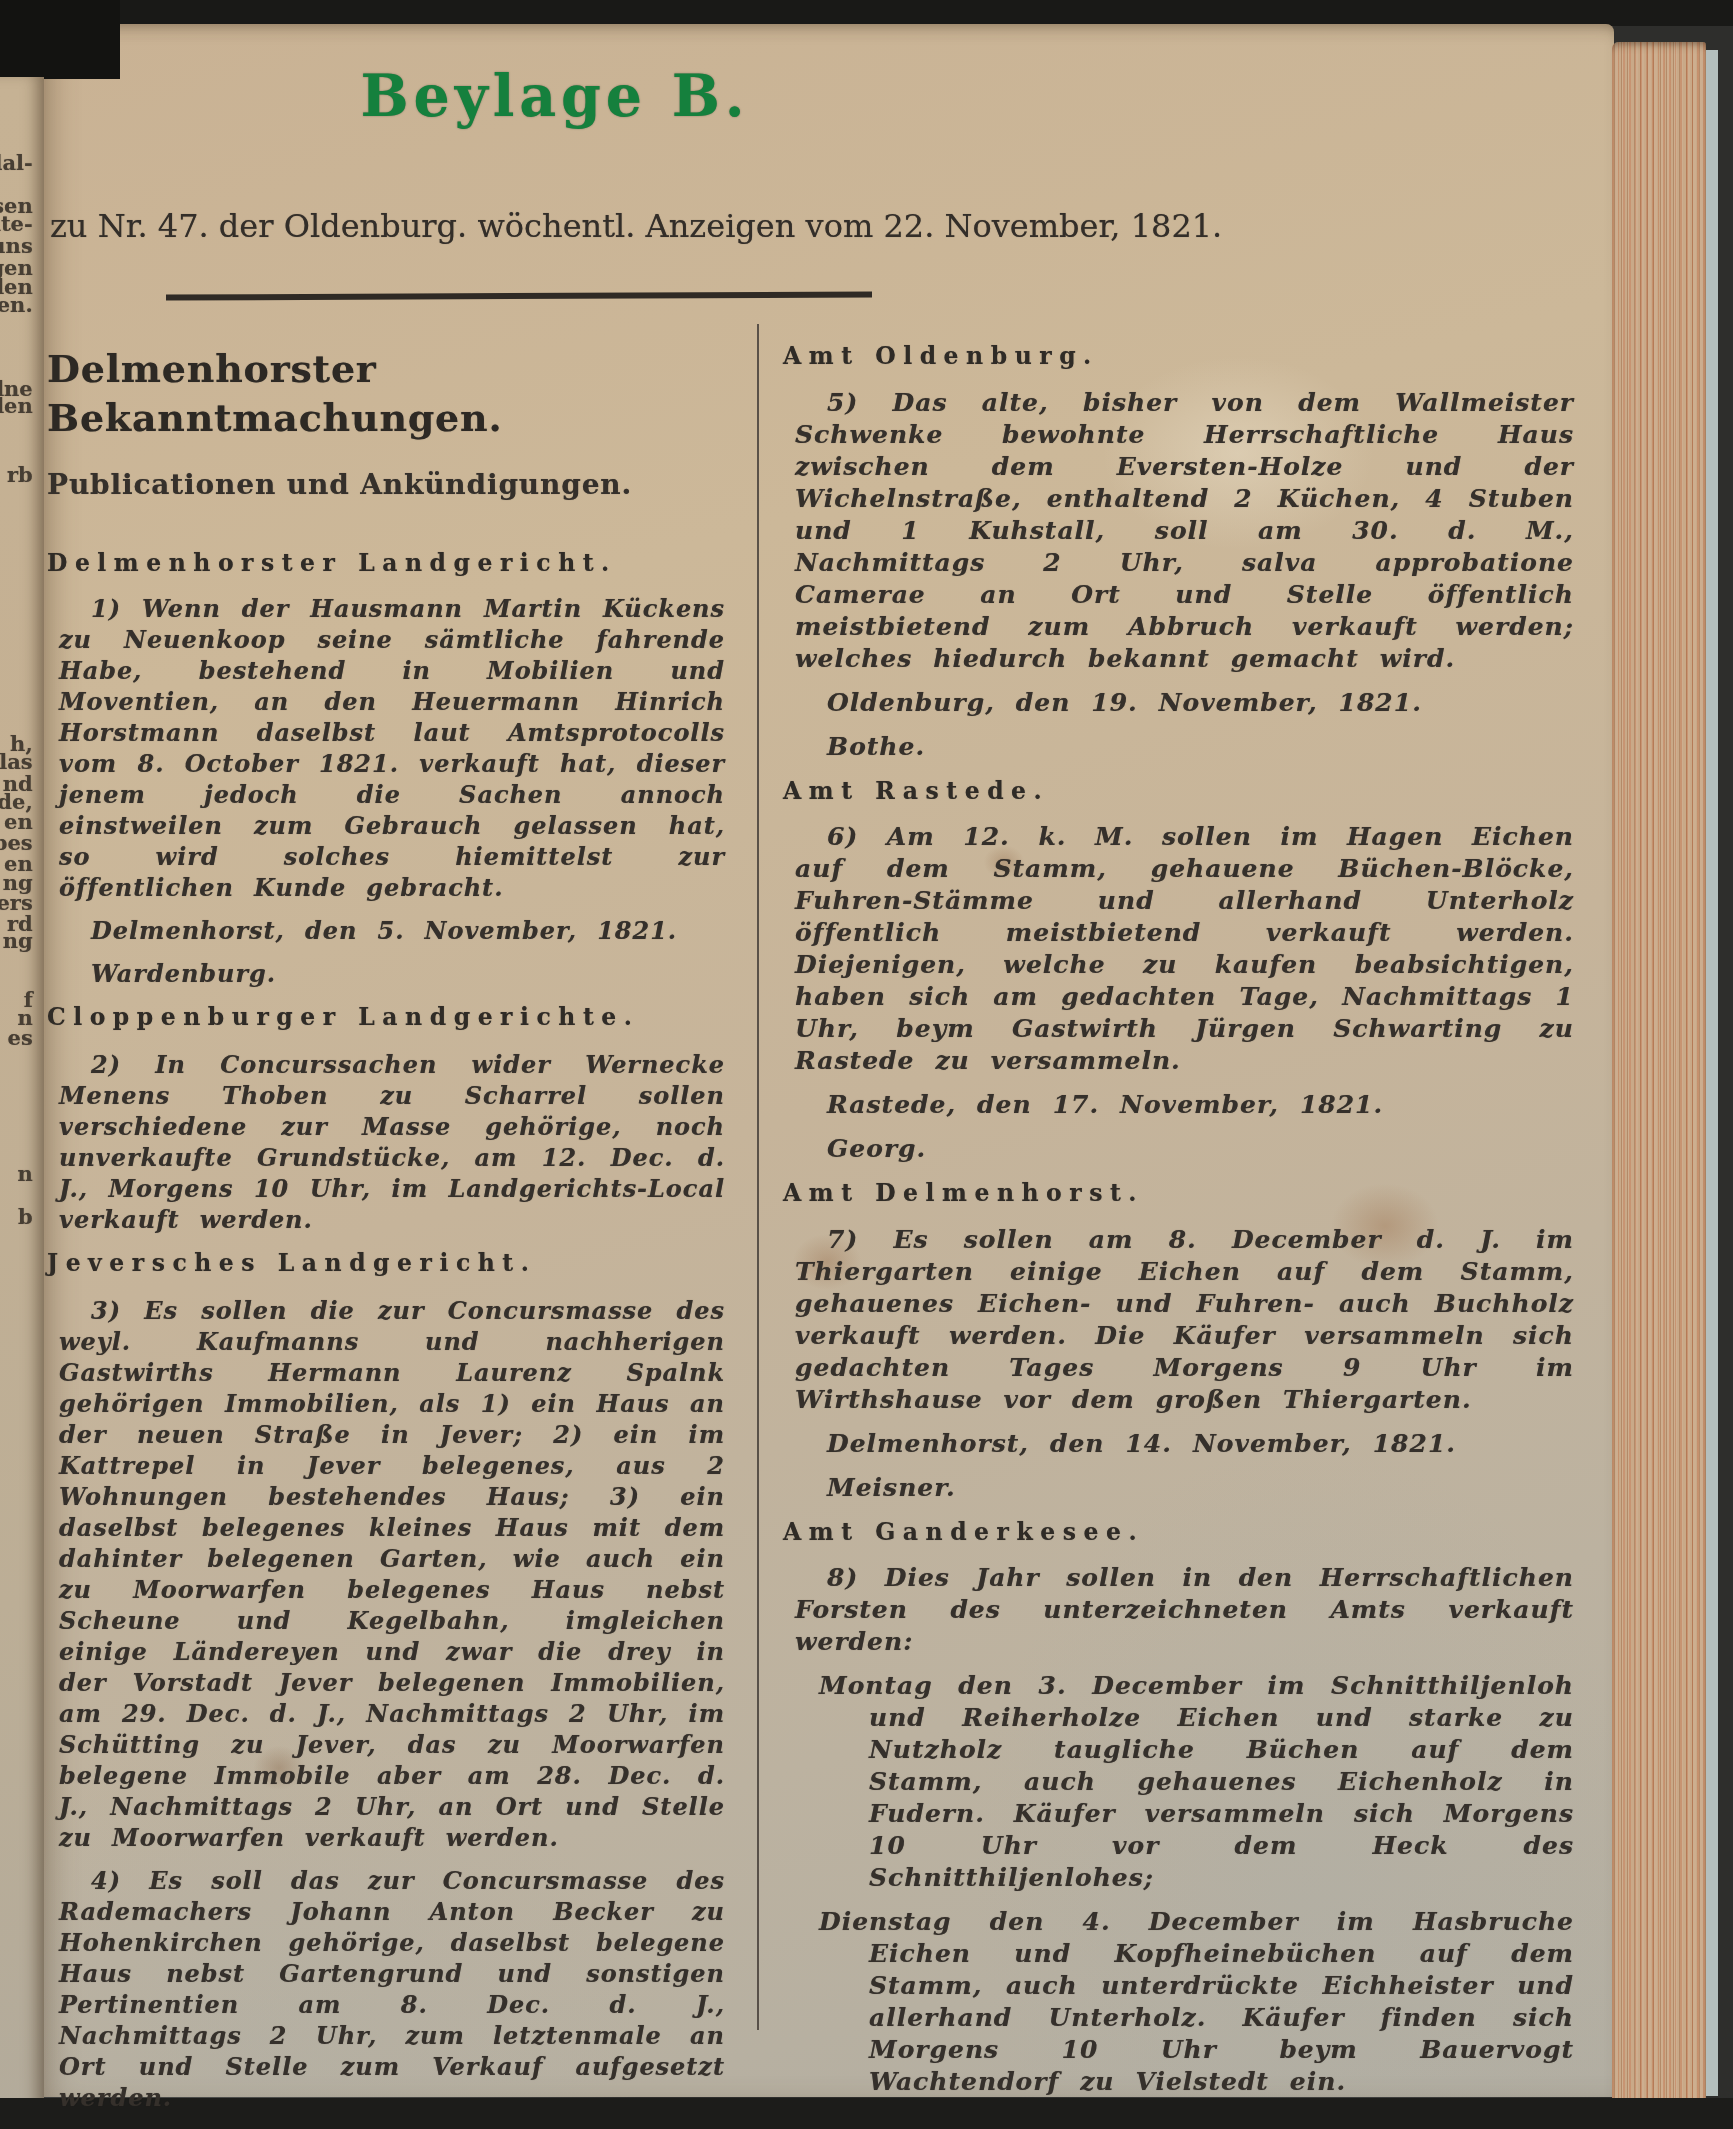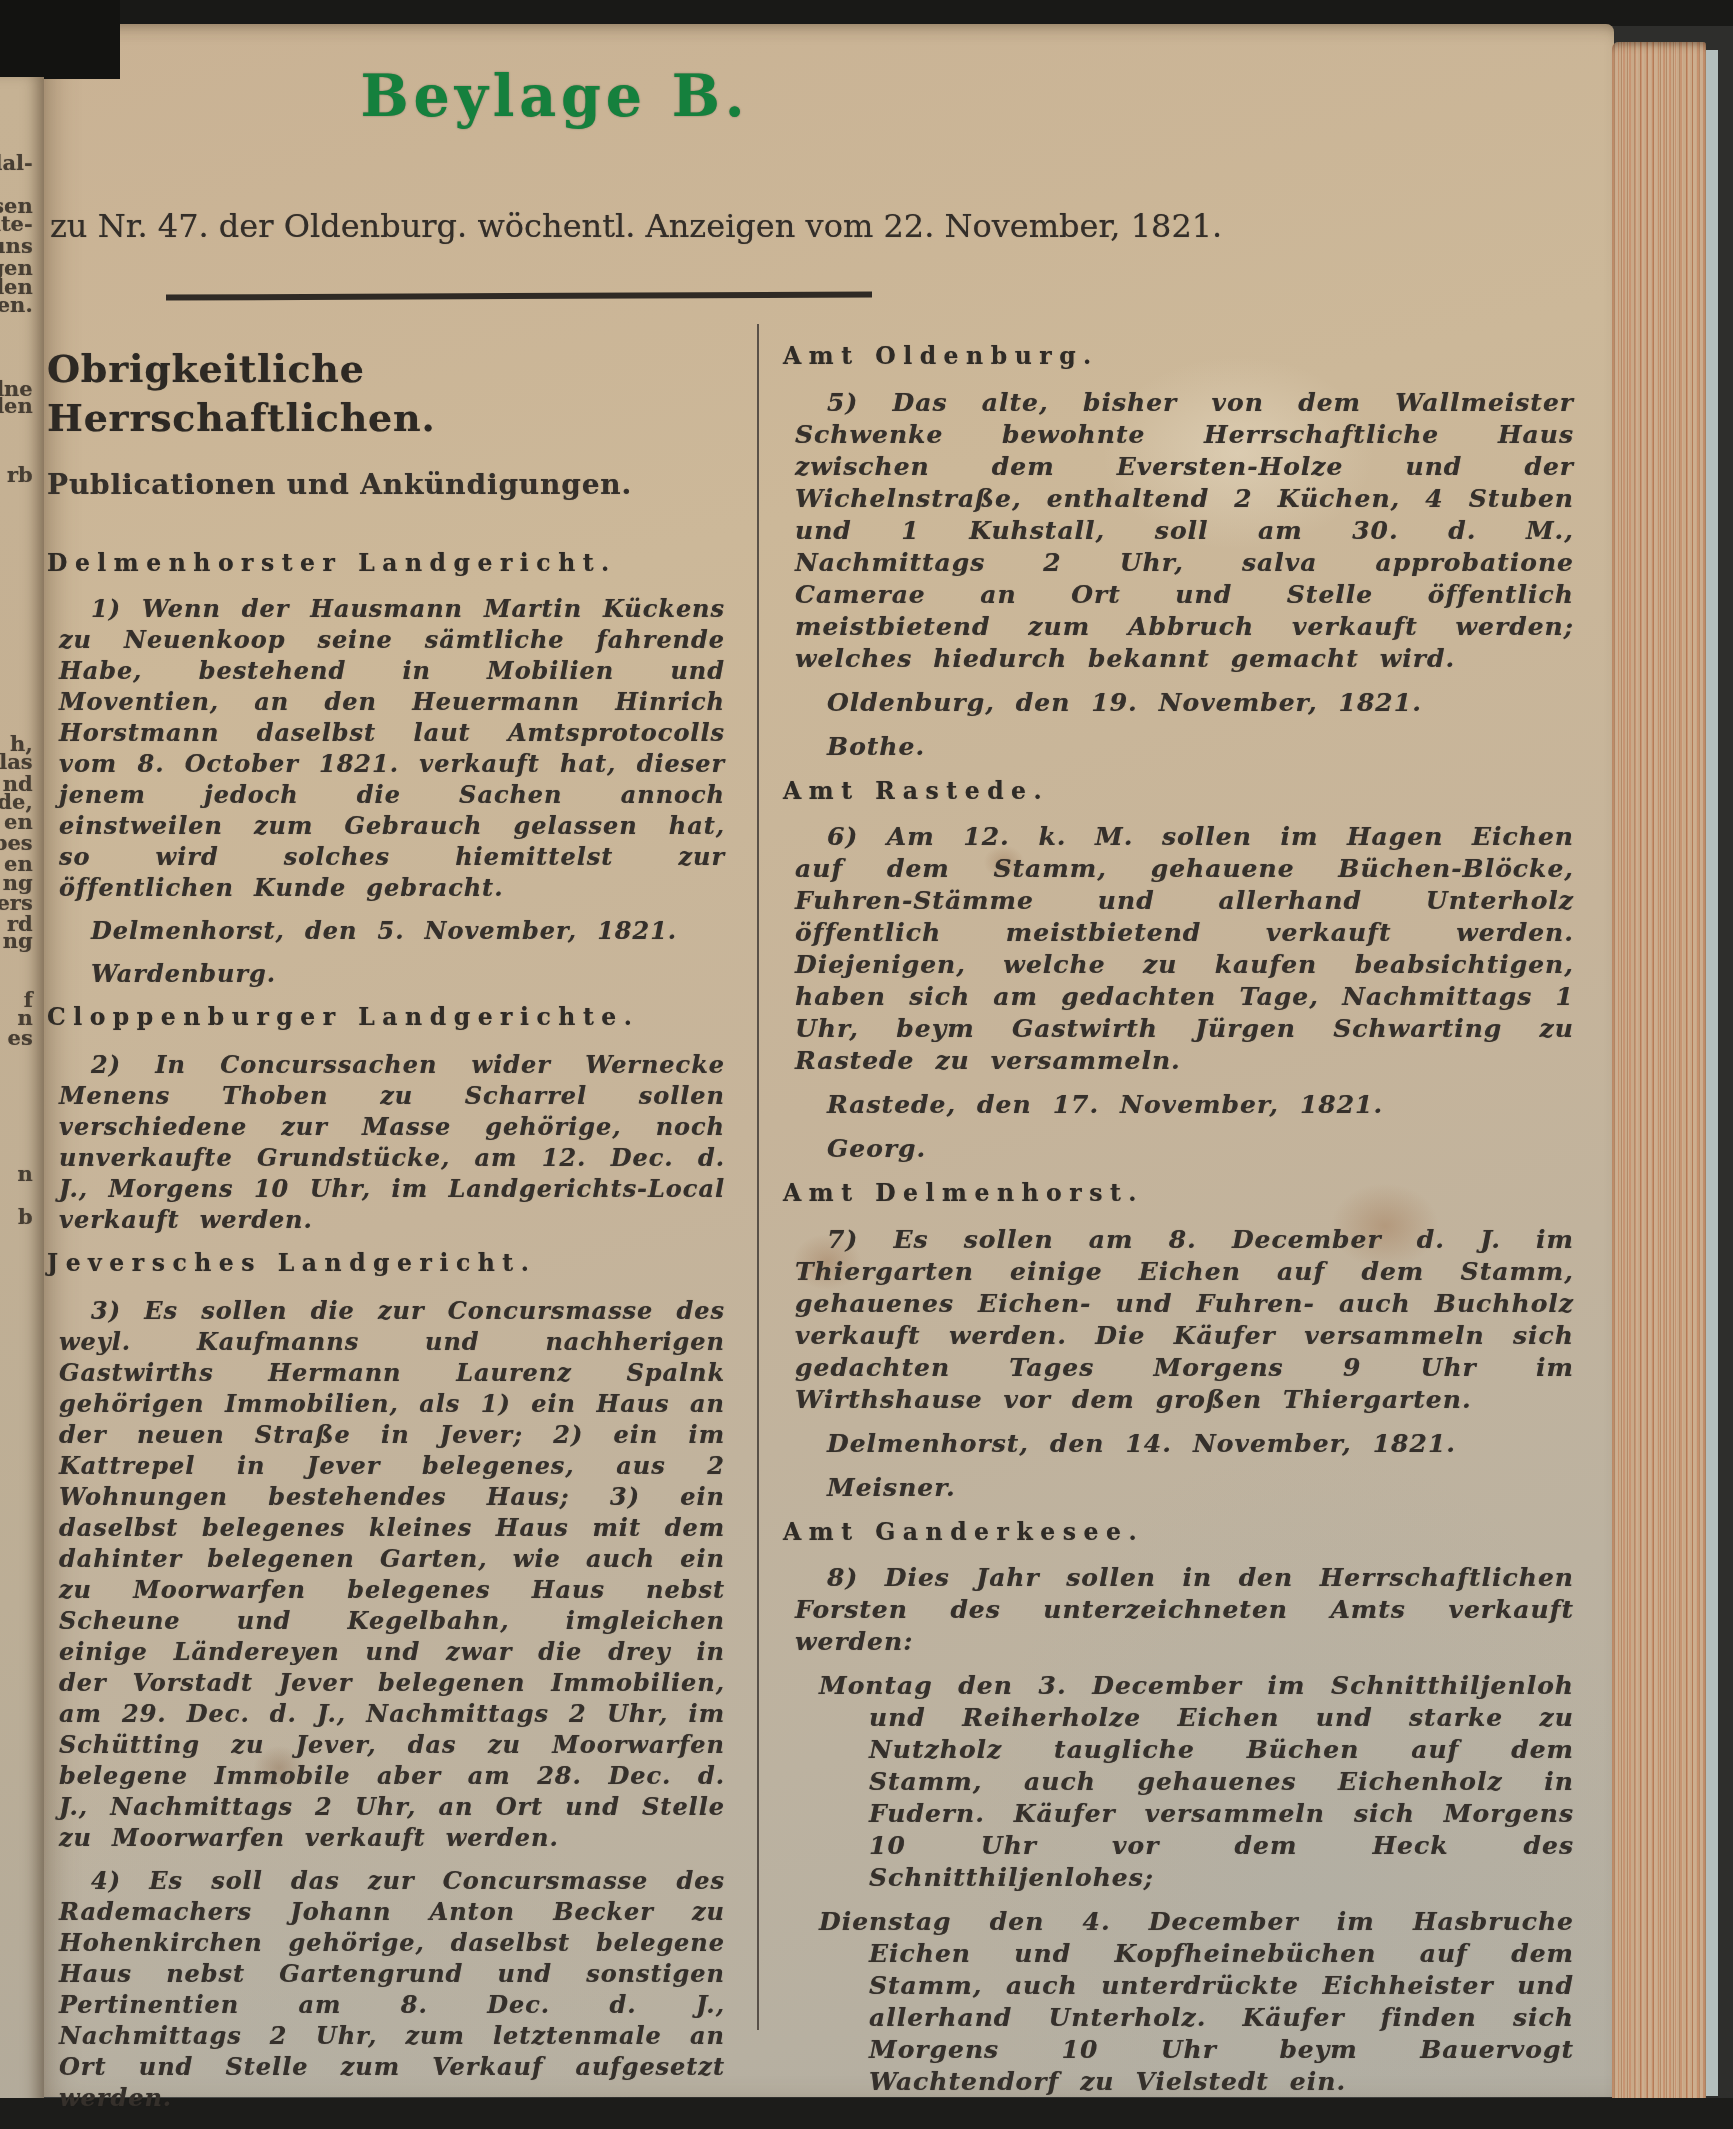--- a/index.html
+++ b/index.html
@@ -110,21 +110,21 @@
     <span class="frag" style="top: 1127px;">b</span>
   </div>
 <div class="bottom-strip"></div>
 
 <div class="title">Beylage B.</div>
 <div class="subtitle">zu Nr. 47. der Oldenburg. wöchentl. Anzeigen vom 22. November, 1821.</div>
 <div class="head-rule"></div>
 <div class="col-divider"></div>
 
 <div class="col col-left">
-  <div class="h-main">Obrigkeitliche Herrschaftlichen.</div>
+  <div class="h-main">Delmenhorster Bekanntmachungen.</div>
   <div class="h-sub">Publicationen und Ankündigungen.</div>
 
   <div class="h-sec">Delmenhorster Landgericht.</div>
   <p class="sp-after-small">1) Wenn der Hausmann Martin Kückens zu Neuenkoop seine sämtliche fahrende Habe, bestehend in Mobilien und Moventien, an den Heuermann Hinrich Horstmann daselbst laut Amtsprotocolls vom 8. October 1821. verkauft hat, dieser jenem jedoch die Sachen annoch einstweilen zum Gebrauch gelassen hat, so wird solches hiemittelst zur öffentlichen Kunde gebracht.</p>
   <p class="dateline">Delmenhorst, den 5. November, 1821.</p>
   <p class="signature sp-after-sig-l">Wardenburg.</p>
 
   <div class="h-sec sp-after-h">Cloppenburger Landgerichte.</div>
   <p class="sp-after-p2">2) In Concurssachen wider Wernecke Menens Thoben zu Scharrel sollen verschiedene zur Masse gehörige, noch unverkaufte Grundstücke, am 12. Dec. d. J., Morgens 10 Uhr, im Landgerichts-Local verkauft werden.</p>
 

